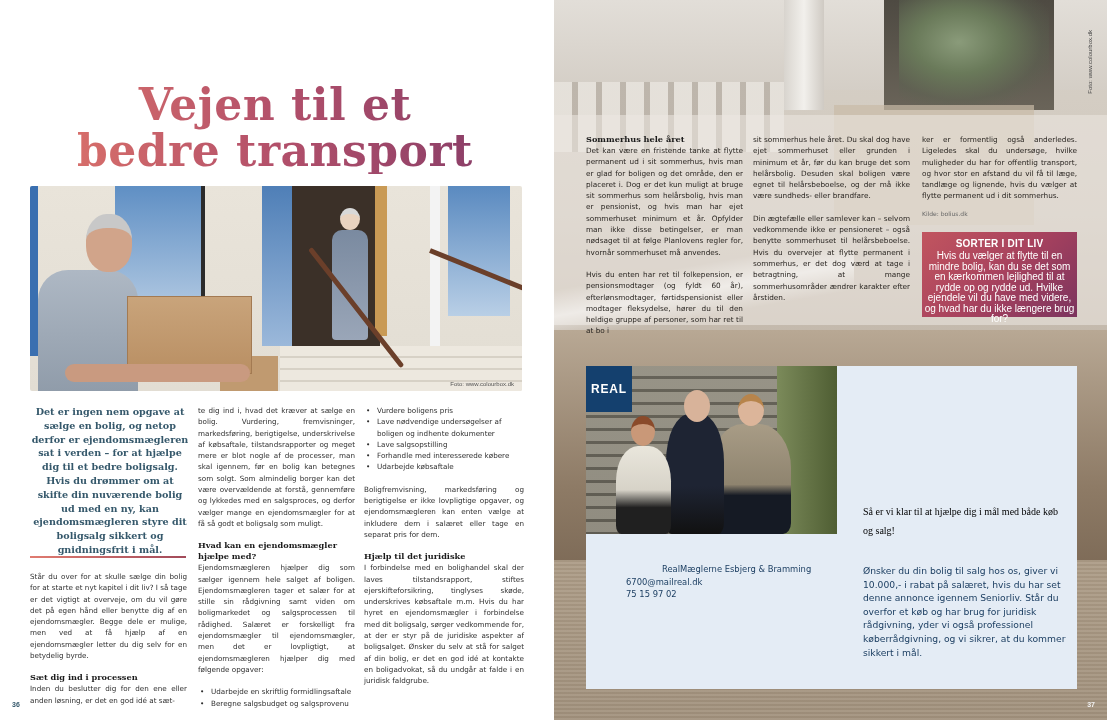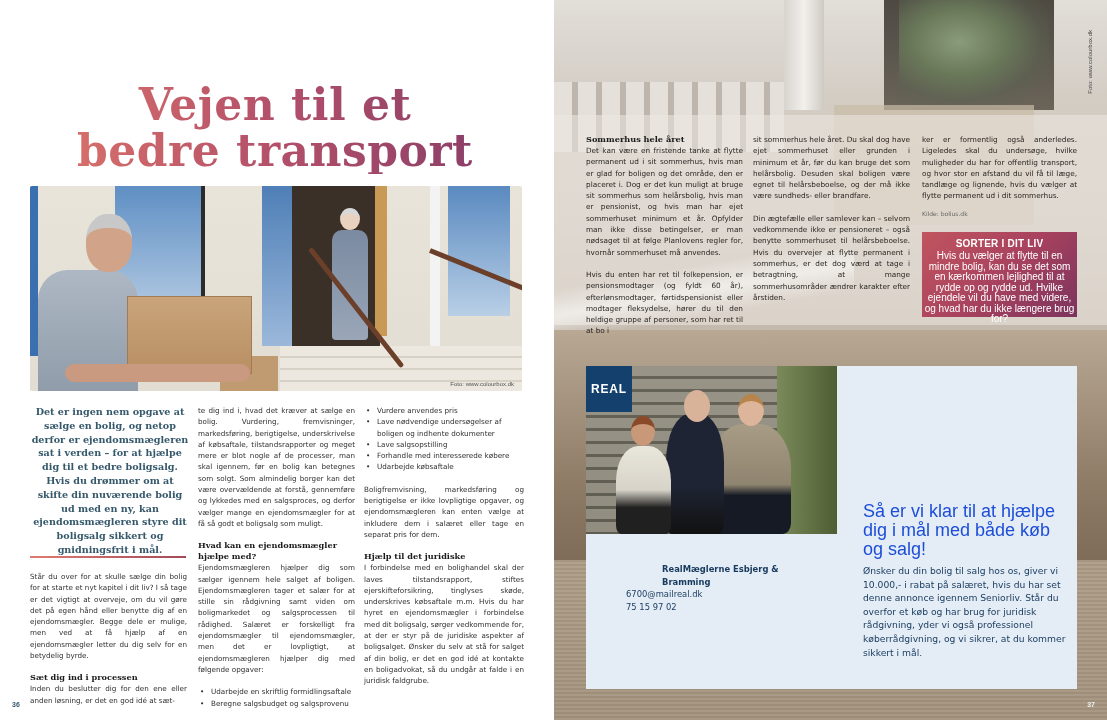--- a/index.html
+++ b/index.html
@@ -100,24 +100,24 @@
   .ad-photo .p1h { left:45px; top:50px; width:24px; height:30px; border-radius:50%; background:#c99878; border-top:8px solid #8a4a2a; }
   .ad-photo .p2 { left:80px; top:48px; width:58px; height:120px; background:linear-gradient(180deg,#1e2433,#1e2433 60%,#111 100%); }
   .ad-photo .p2h { left:98px; top:24px; width:26px; height:32px; border-radius:50%; background:#d8b39a; }
   .ad-photo .p3 { left:125px; top:58px; width:80px; height:110px; background:linear-gradient(180deg,#a89c86,#8f846f 55%,#151a24 65%); }
   .ad-photo .p3h { left:152px; top:28px; width:26px; height:32px; border-radius:50%; background:#dcb59a; border-top:7px solid #b7844b; }
   .real-logo { position:absolute; left:0; top:0; width:46px; height:46px; background:#14406e; color:#fff;
     font-family:"Liberation Sans",sans-serif; font-weight:bold; font-size:12px; letter-spacing:0.8px;
     display:flex; align-items:center; justify-content:center; }
   .ad-headline { position:absolute; left:277px; top:50px; width:200px; font-family:"DejaVu Sans",sans-serif; font-weight:bold;
     font-size:21px; line-height:23px; color:#173a5e; letter-spacing:-0.3px; }
-  .ad-sub { position:absolute; left:277px; top:136px; width:205px; font-family:Liberation Sans, sans-serif; font-size:18px; line-height:19px; color:#1d4ed8; }
+  .ad-sub { position:absolute; left:277px; top:136px; width:205px; font-family:Liberation Serif, serif; font-size:10px; line-height:19px; color:#000000; }
   .ad-body { position:absolute; left:277px; top:198px; width:205px; font-family:"DejaVu Sans",sans-serif; font-size:9.2px; line-height:13.6px; color:#173a5e; }
   .ad-contact { position:absolute; left:40px; top:197px; width:200px; font-family:"DejaVu Sans",sans-serif; font-size:8.4px; line-height:12.5px; color:#173a5e; }
-  .ad-contact .name { font-weight:bold;padding-left:36px; }
+  .ad-contact .name { font-weight:normal;padding-left:36px; }
   .page-num-right { position:absolute; right:12px; top:701px; font-size:7px; font-weight:bold; color:#f0f0f0; }
 </style>
 </head>
 <body>
 
 <div class="page-left">
   <h1 class="headline">
     <span>Vejen til et</span><br>
     <span>bedre transport</span>
   </h1>
@@ -164,21 +164,21 @@
     <p>Ejendomsmægleren hjælper dig som sælger igennem hele salget af boligen. Ejendomsmægleren tager et salær for at stille sin rådgivning samt viden om boligmarkedet og salgsprocessen til rådighed. Salæret er forskelligt fra ejendomsmægler til ejendomsmægler, men det er lovpligtigt, at ejendomsmægleren hjælper dig med følgende opgaver:</p>
     <div class="para-gap"></div>
     <ul class="bullets">
       <li>Udarbejde en skriftlig formidlingsaftale</li>
       <li>Beregne salgsbudget og salgsprovenu</li>
     </ul>
   </div>
 
   <div class="col3 body-text">
     <ul class="bullets">
-      <li>Vurdere anvendes pris</li>
+      <li>Vurdere boligens pris</li>
       <li>Lave nødvendige undersøgelser af boligen og indhente dokumenter</li>
       <li>Lave salgsopstilling</li>
       <li>Forhandle med interesserede købere</li>
       <li>Udarbejde købsaftale</li>
     </ul>
     <div class="para-gap"></div>
     <p>Boligfremvisning, markedsføring og berigtigelse er ikke lovpligtige opgaver, og ejendomsmægleren kan enten vælge at inkludere dem i salæret eller tage en separat pris for dem.</p>
     <div class="para-gap"></div>
     <h3 class="subhead">Hjælp til det juridiske</h3>
     <p>I forbindelse med en bolighandel skal der laves tilstandsrapport, stiftes ejerskifteforsikring, tinglyses skøde, underskrives købsaftale m.m. Hvis du har hyret en ejendomsmægler i forbindelse med dit boligsalg, sørger vedkommende for, at der er styr på de juridiske aspekter af boligsalget. Ønsker du selv at stå for salget af din bolig, er det en god idé at kontakte en boligadvokat, så du undgår at falde i en juridisk faldgrube.</p>

